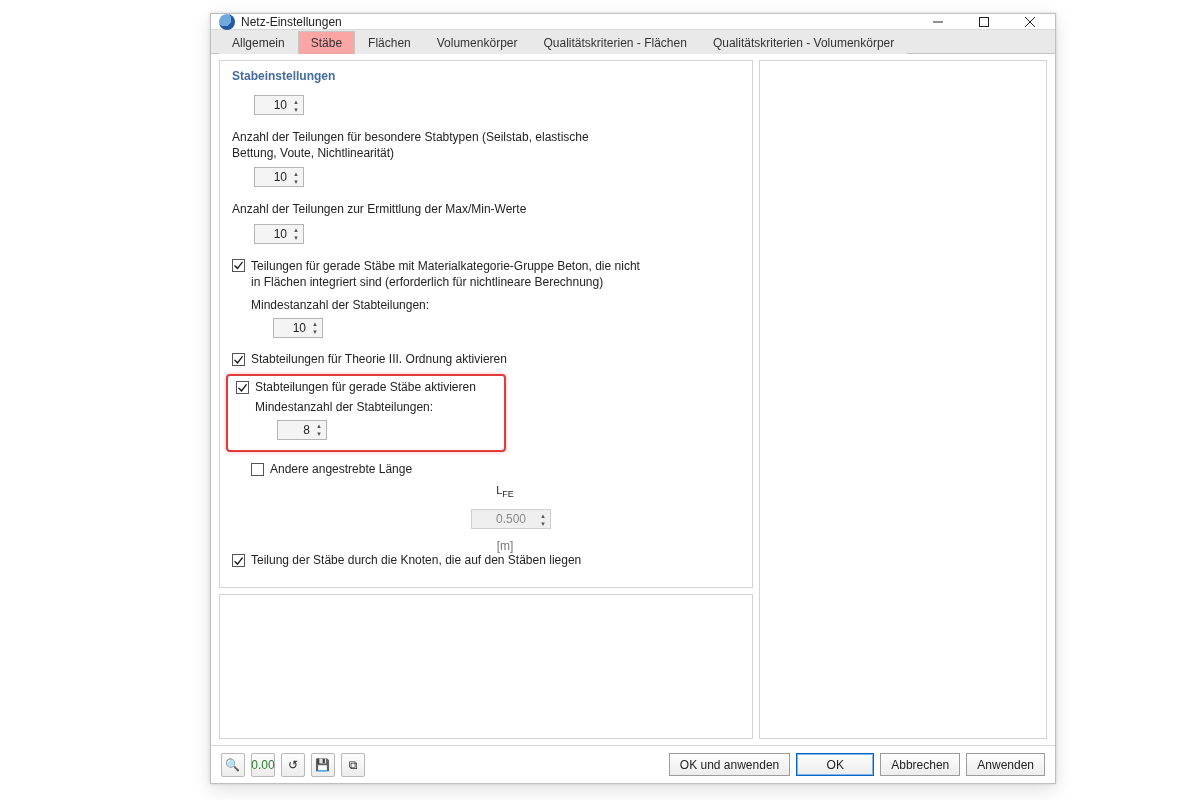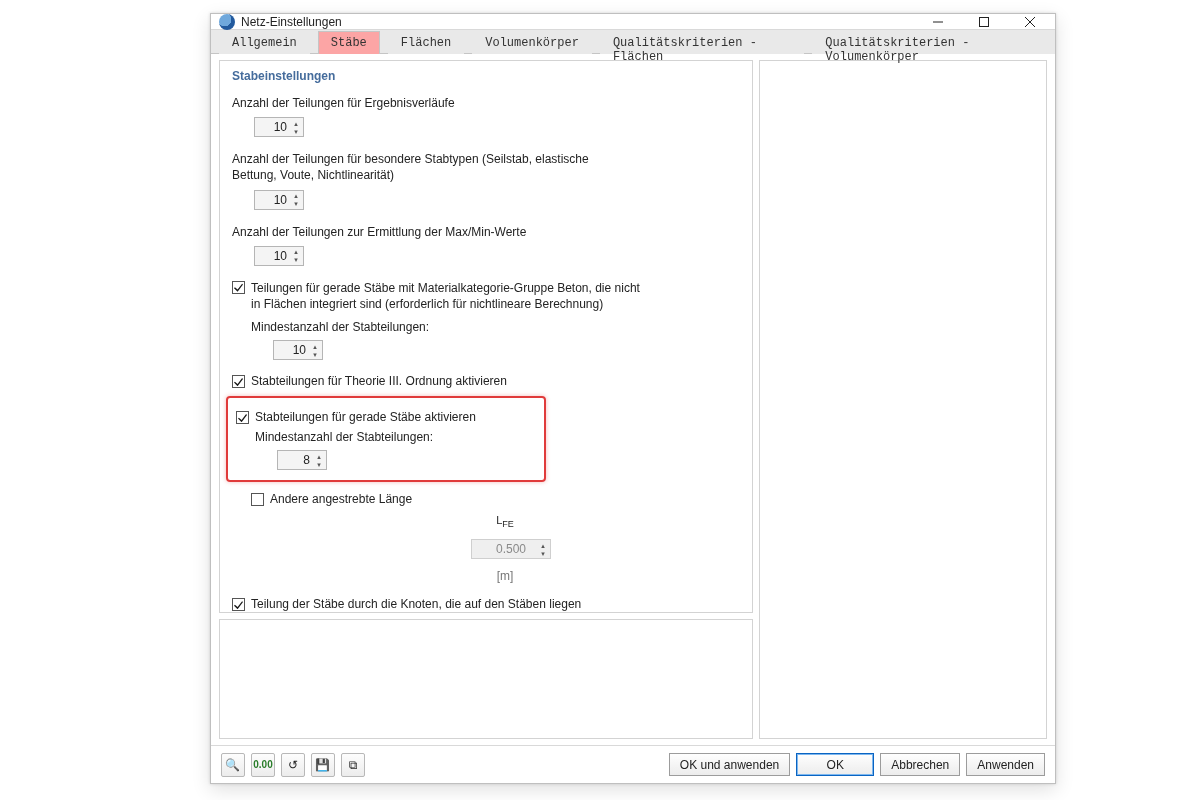--- a/index.html
+++ b/index.html
@@ -35,21 +35,21 @@
   }
   .titlebar .title { flex: 1; font-size: 12px; }
   .winbtn { width: 46px; height: 29px; display:flex; align-items:center; justify-content:center; color:#000; }
   .winbtn svg { width:10px; height:10px; stroke:#222; stroke-width:1; fill:none; }
 
   .tabstrip {
     height: 24px;
     display:flex; align-items:flex-end;
     background:#e9e9e9;
     border-bottom:1px solid #c5c5c5;
-    padding-left:8px; gap:8px;font-family:Liberation Mono, monospace;
+    padding-left:8px; gap:0;
   }
   .tab {
     padding: 4px 12px 4px 12px;
     height: 23px;
     font-size: 12px;
     color:#333;
     border:1px solid transparent;
     border-bottom:none;
     position:relative; top:1px;
     background:#e9e9e9;
@@ -101,23 +101,23 @@
      linear-gradient(45deg, transparent 45%, #1a1a1a 45% 55%, transparent 55%),
      linear-gradient(-45deg, transparent 45%, #1a1a1a 45% 55%, transparent 55%);
     clip-path: polygon(10% 50%, 0 60%, 40% 100%, 100% 20%, 90% 10%, 40% 75%);
     background:#1a1a1a;
   }
   .sub { margin-left:19px; }
   .sub-label { margin:6px 0 6px 0; }
   .highlight-box {
     border:2px solid #e03b3b;
     border-radius:4px;
-    padding:12px 8px 10px 8px;
+    padding:4px 8px 10px 8px;
     margin: 4px 0 10px -6px;
-    width: 320px;
+    width: 280px;
     box-shadow: 0 0 4px rgba(224,59,59,0.35);
   }
   .inline-len { display:flex; align-items:center; gap:10px; margin-top:6px; margin-left:19px;flex-direction:column;}
   .len-lbl { font-size:11px; }
   .len-lbl sub { font-size:9px;}
   .unit { color:#777; }
   .descpanel {
     margin-top:6px;
     flex:1;
     border:1px solid #d3d3d3;
@@ -184,21 +184,20 @@
     <div class="tab">Qualitätskriterien - Flächen</div>
     <div class="tab">Qualitätskriterien - Volumenkörper</div>
   </div>
 
   <div class="body">
     <div class="leftcol">
       <div class="settings-panel">
         <div class="panel-title">Stabeinstellungen</div>
 
         <div class="field">
-          <div class="field-label">Anzahl der Teilungen für Ergebnisverläufe</div>
           <div class="spinner">
             <span class="val">10</span>
             <span class="spin-arrows">
                 <span>▴</span>
                 <span>▾</span>
               </span>
           </div>
         </div>
 
         <div class="field">
@@ -269,35 +268,35 @@
           <div class="spinner disabled" style="margin-left:12px; min-width:80px;">
             <span class="val" style="width:48px;">0.500</span>
             <span class="spin-arrows">
                 <span>▴</span>
                 <span>▾</span>
               </span>
           </div>
           <span class="unit">[m]</span>
         </div>
 
-        <div class="checkbox-row" style="margin-top:14px;">
+        <div class="checkbox-row" style="">
           <span class="chk checked"></span>
           <span>Teilung der Stäbe durch die Knoten, die auf den Stäben liegen</span>
         </div>
       </div>
 
       <div class="descpanel"></div>
     </div>
 
     <div class="rightpanel"></div>
   </div>
 
   <div class="footer">
     <div class="tool">🔍</div>
-    <div class="tool" style="color:#2a7d2a; font-size:10px; font-weight:bold;">0.00</div>
+    <div class="tool" style="color:#2a7d2a; font-size:12px; font-weight:normal;">0.00</div>
     <div class="tool">↺</div>
     <div class="tool">💾</div>
     <div class="tool">⧉</div>
     <div class="spacer"></div>
     <div class="btn">OK und anwenden</div>
     <div class="btn default">OK</div>
     <div class="btn">Abbrechen</div>
     <div class="btn">Anwenden</div>
   </div>
 </div>

